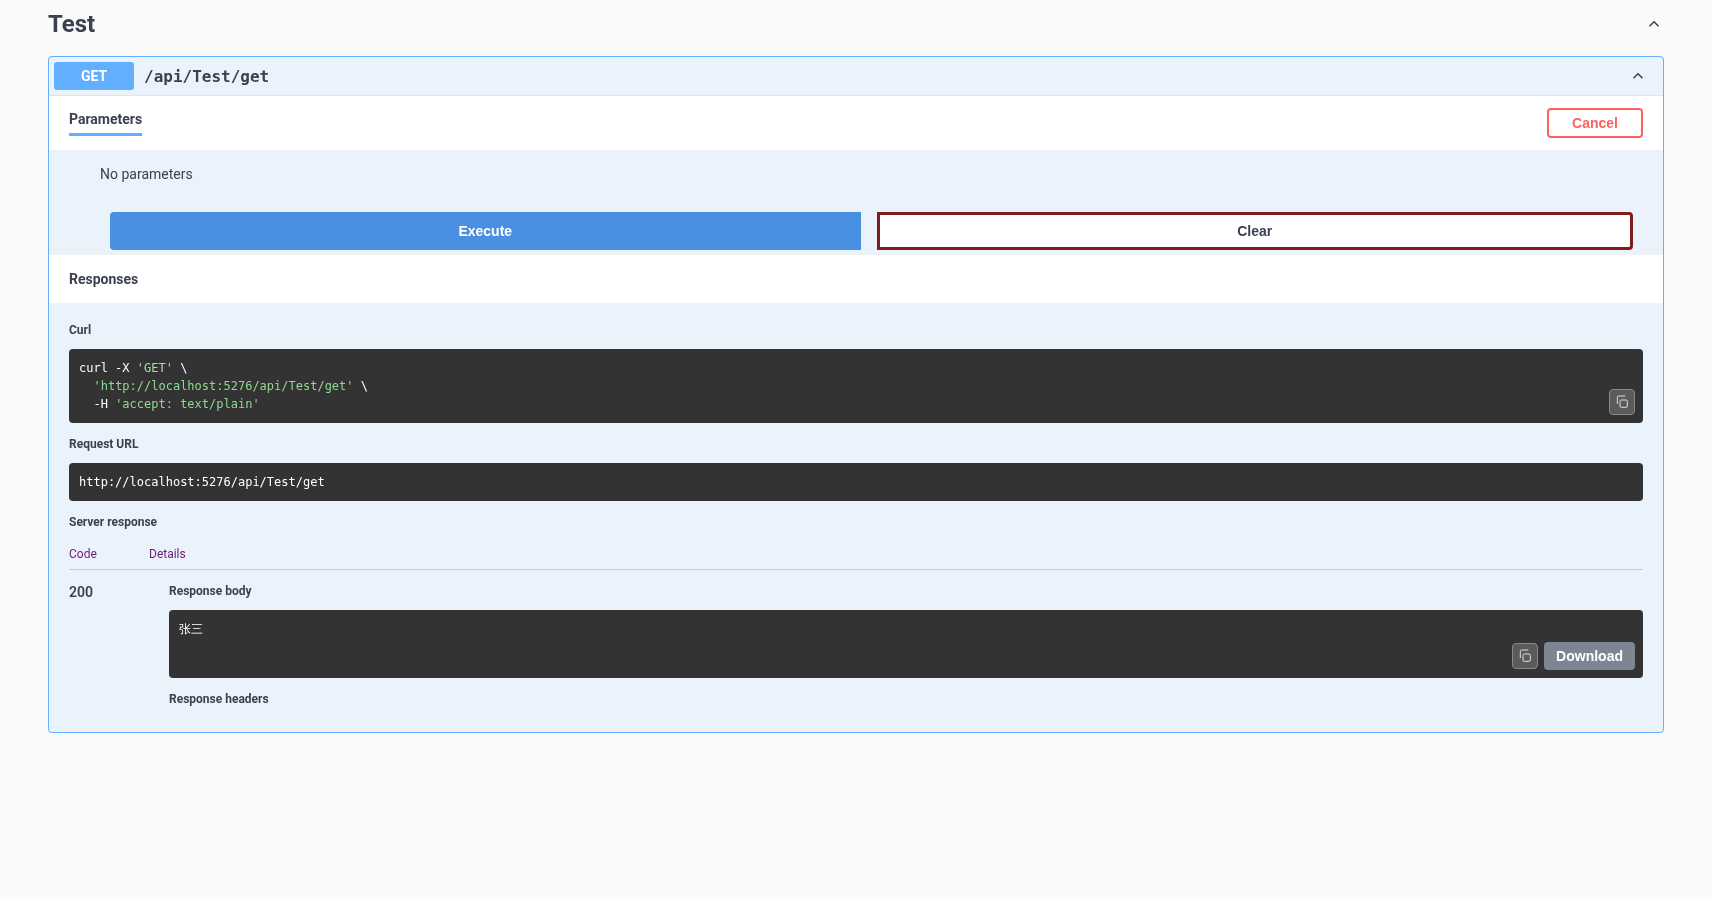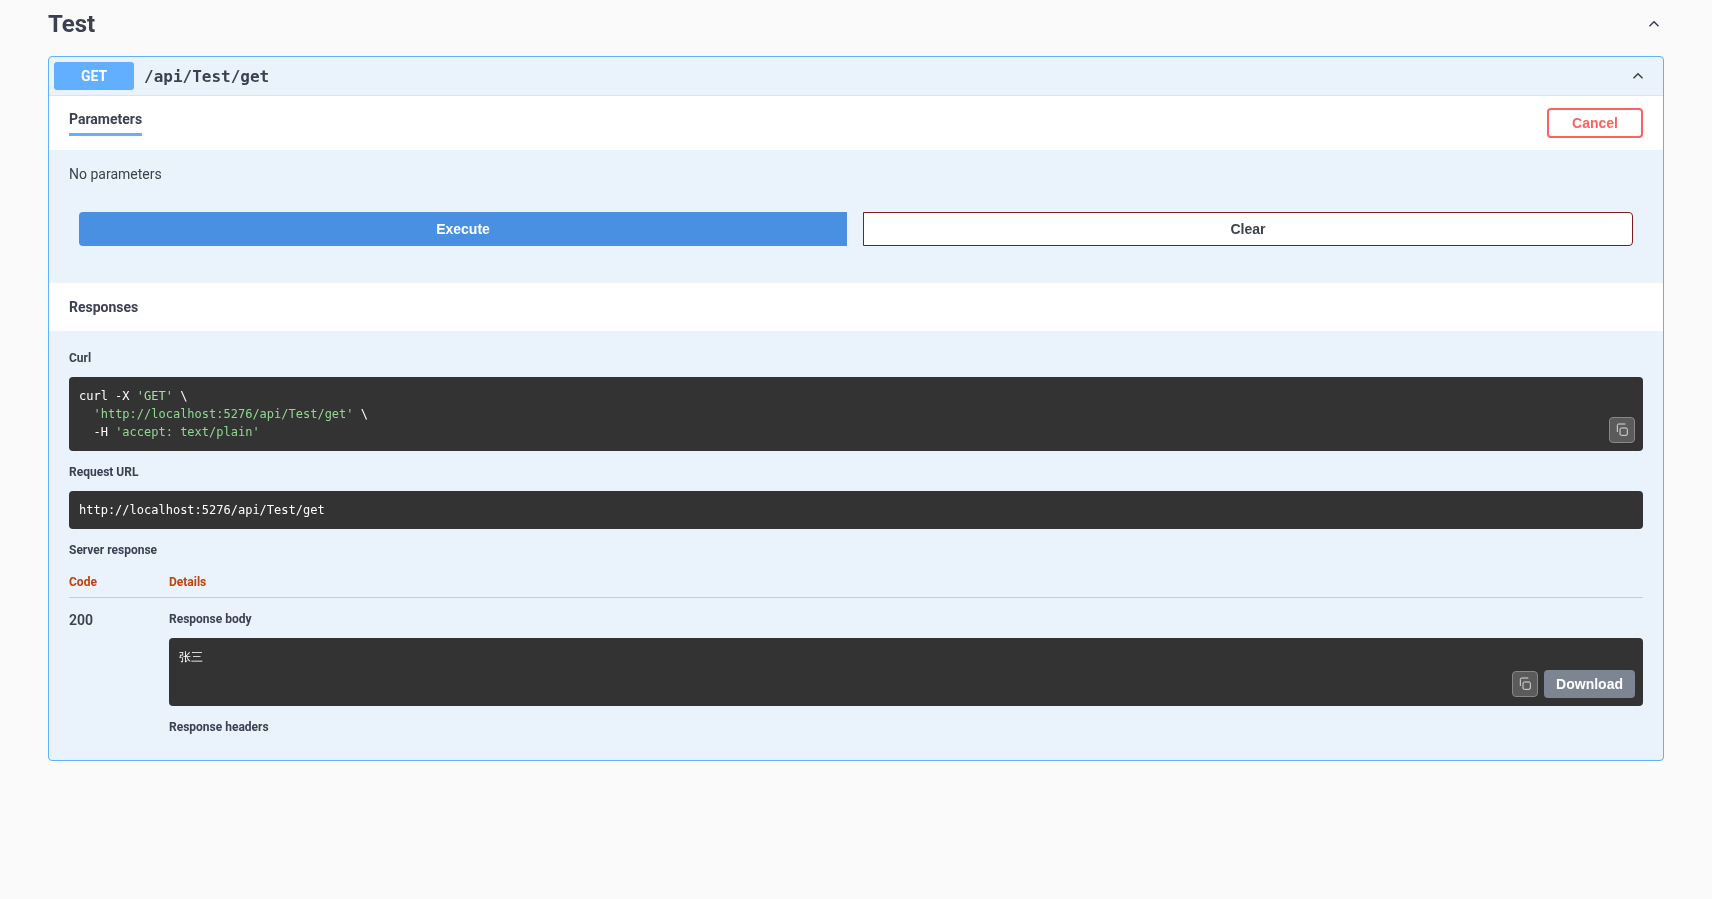--- a/index.html
+++ b/index.html
@@ -86,21 +86,22 @@
   color: #ff6060;
   background: transparent;
   font-weight: 700;
   font-size: 14px;
   padding: 5px 23px;
   border-radius: 4px;
   cursor: pointer;
 }
 
 .params-body {
-  padding: 16px 20px 36px 20px;
+  padding: 16px 20px 4px 20px;
+  margin-left: 31px;
 }
 .no-params {
   font-size: 14px;
   color: #3b4151;
   margin-bottom: 30px;
 }
 .exec-row {
   display: flex;
   gap: 16px;
   padding: 0 10px;
@@ -115,21 +116,21 @@
   padding: 8px 0;
   border-radius: 4px 0 0 4px;
   cursor: pointer;
 }
 .clear-btn {
   flex: 1;
   background: #fff;
   color: #3b4151;
   font-weight: 600;
   font-size: 14px;
-  border: 1px solid #7f1d1d;
+  border: 3px solid #7f1d1d;
   padding: 8px 0;
   border-radius: 0 4px 4px 0;
   cursor: pointer;
 }
 
 .responses-bar {
   padding: 16px 20px;
   background: #fff;
   border-top: 1px solid rgba(0,0,0,0.05);
 }
@@ -182,26 +183,26 @@
 .spacer { height: 14px; }
 
 .server-resp-label {
   font-size: 12px;
   font-weight: 700;
   color: #3b4151;
   margin: 14px 0 10px 0;
 }
 .resp-table-head {
   display: flex;
-  gap: 40px;
+  gap: 20px;
   padding: 8px 0;
   border-bottom: 1px solid #ccc;
   font-size: 12px;
-  font-weight: 700;
-  color: #c2410c;
+  font-weight: 400;
+  color: #701a75;
 }
 .col-code { width: 60px; }
 .col-details { flex: 1; }
 .resp-row {
   display: flex;
   gap: 40px;
   padding-top: 14px;
 }
 .status-code {
   width: 60px;

